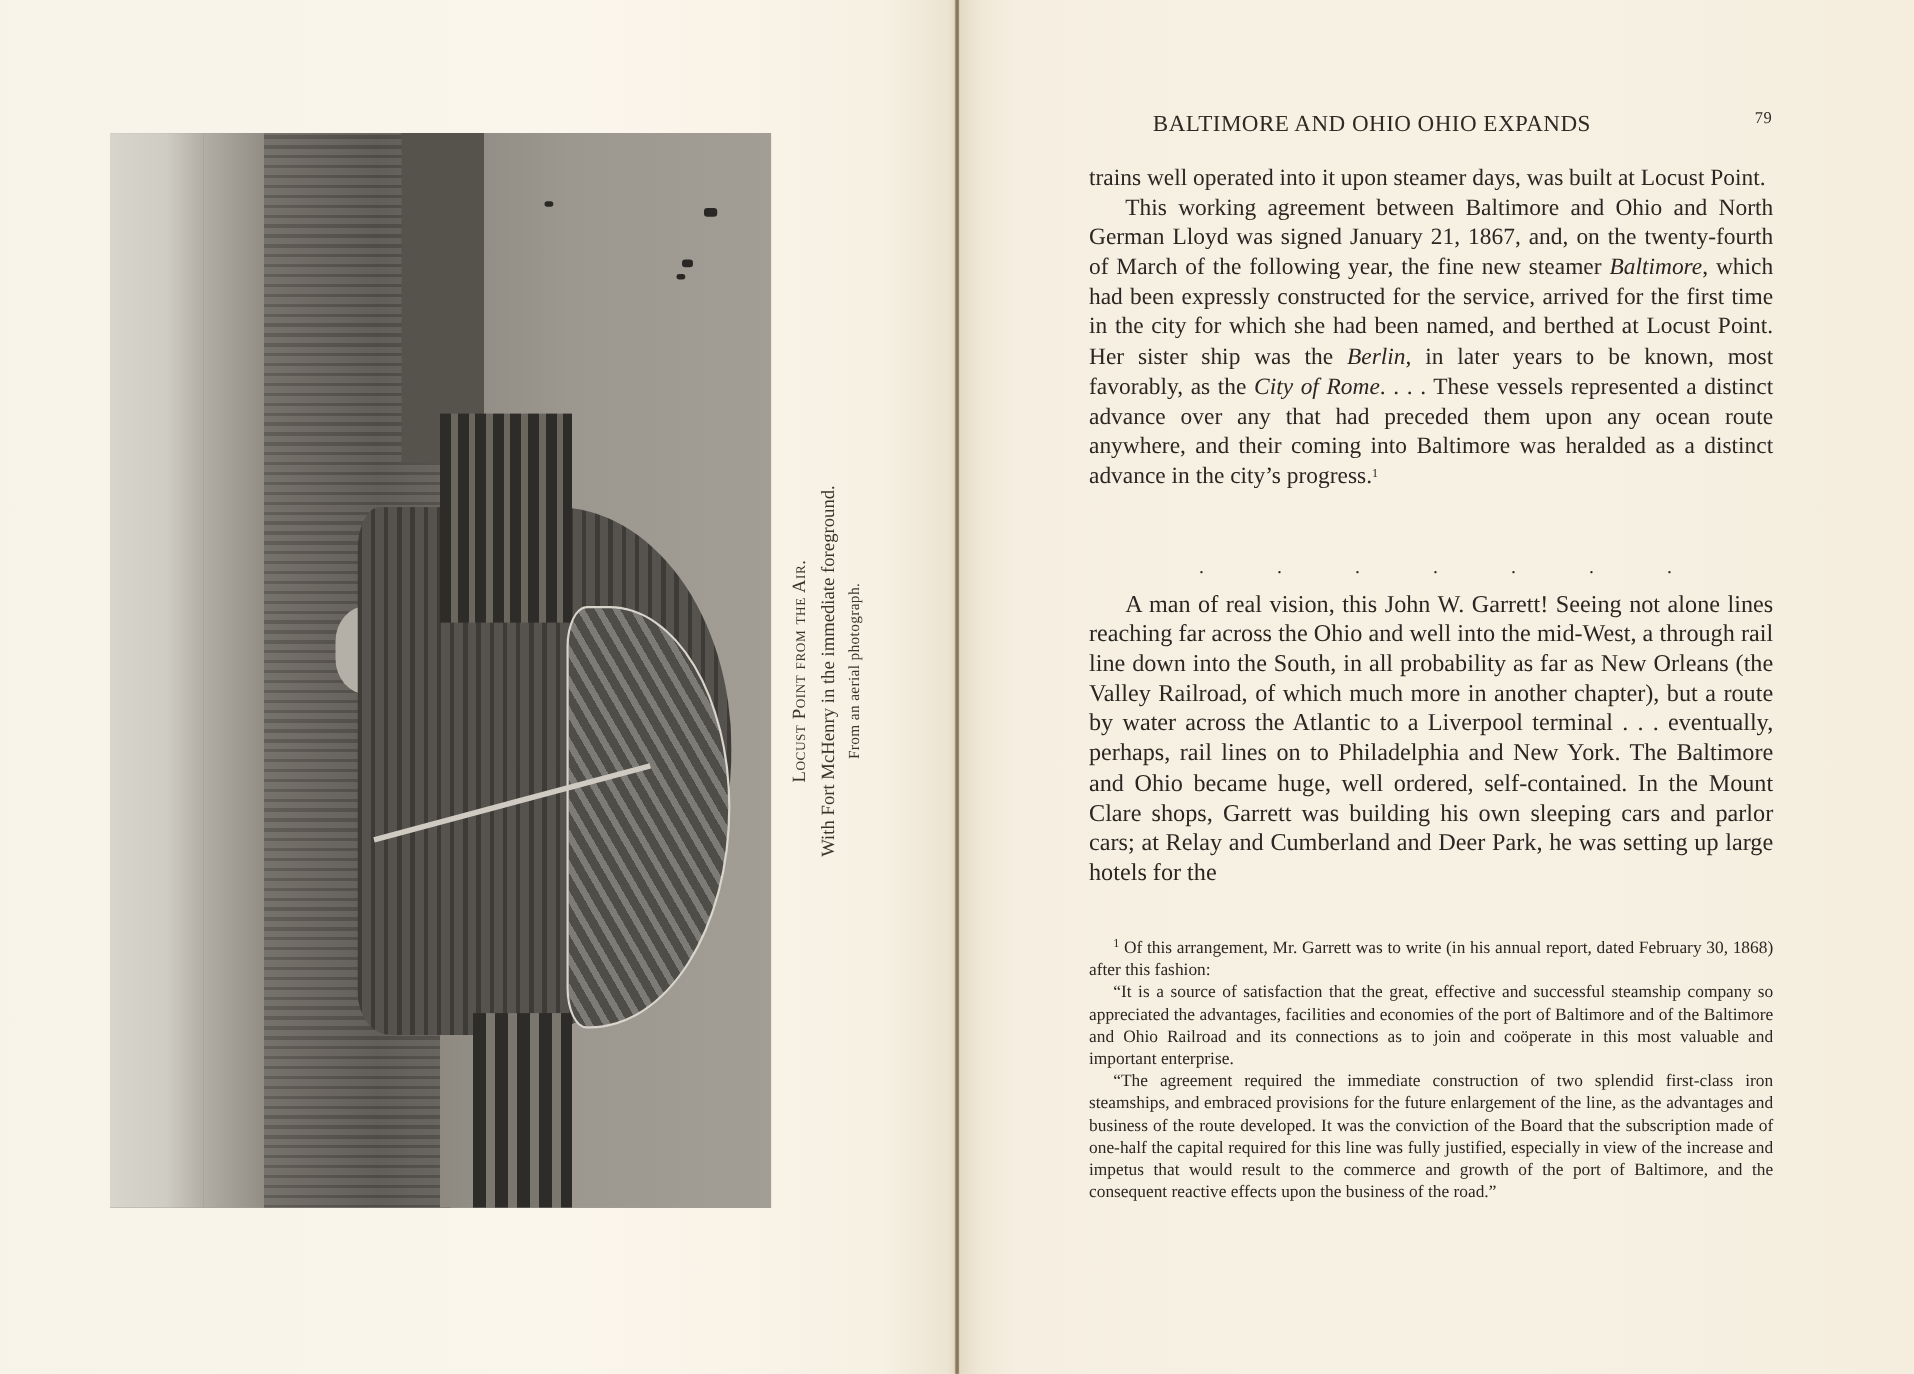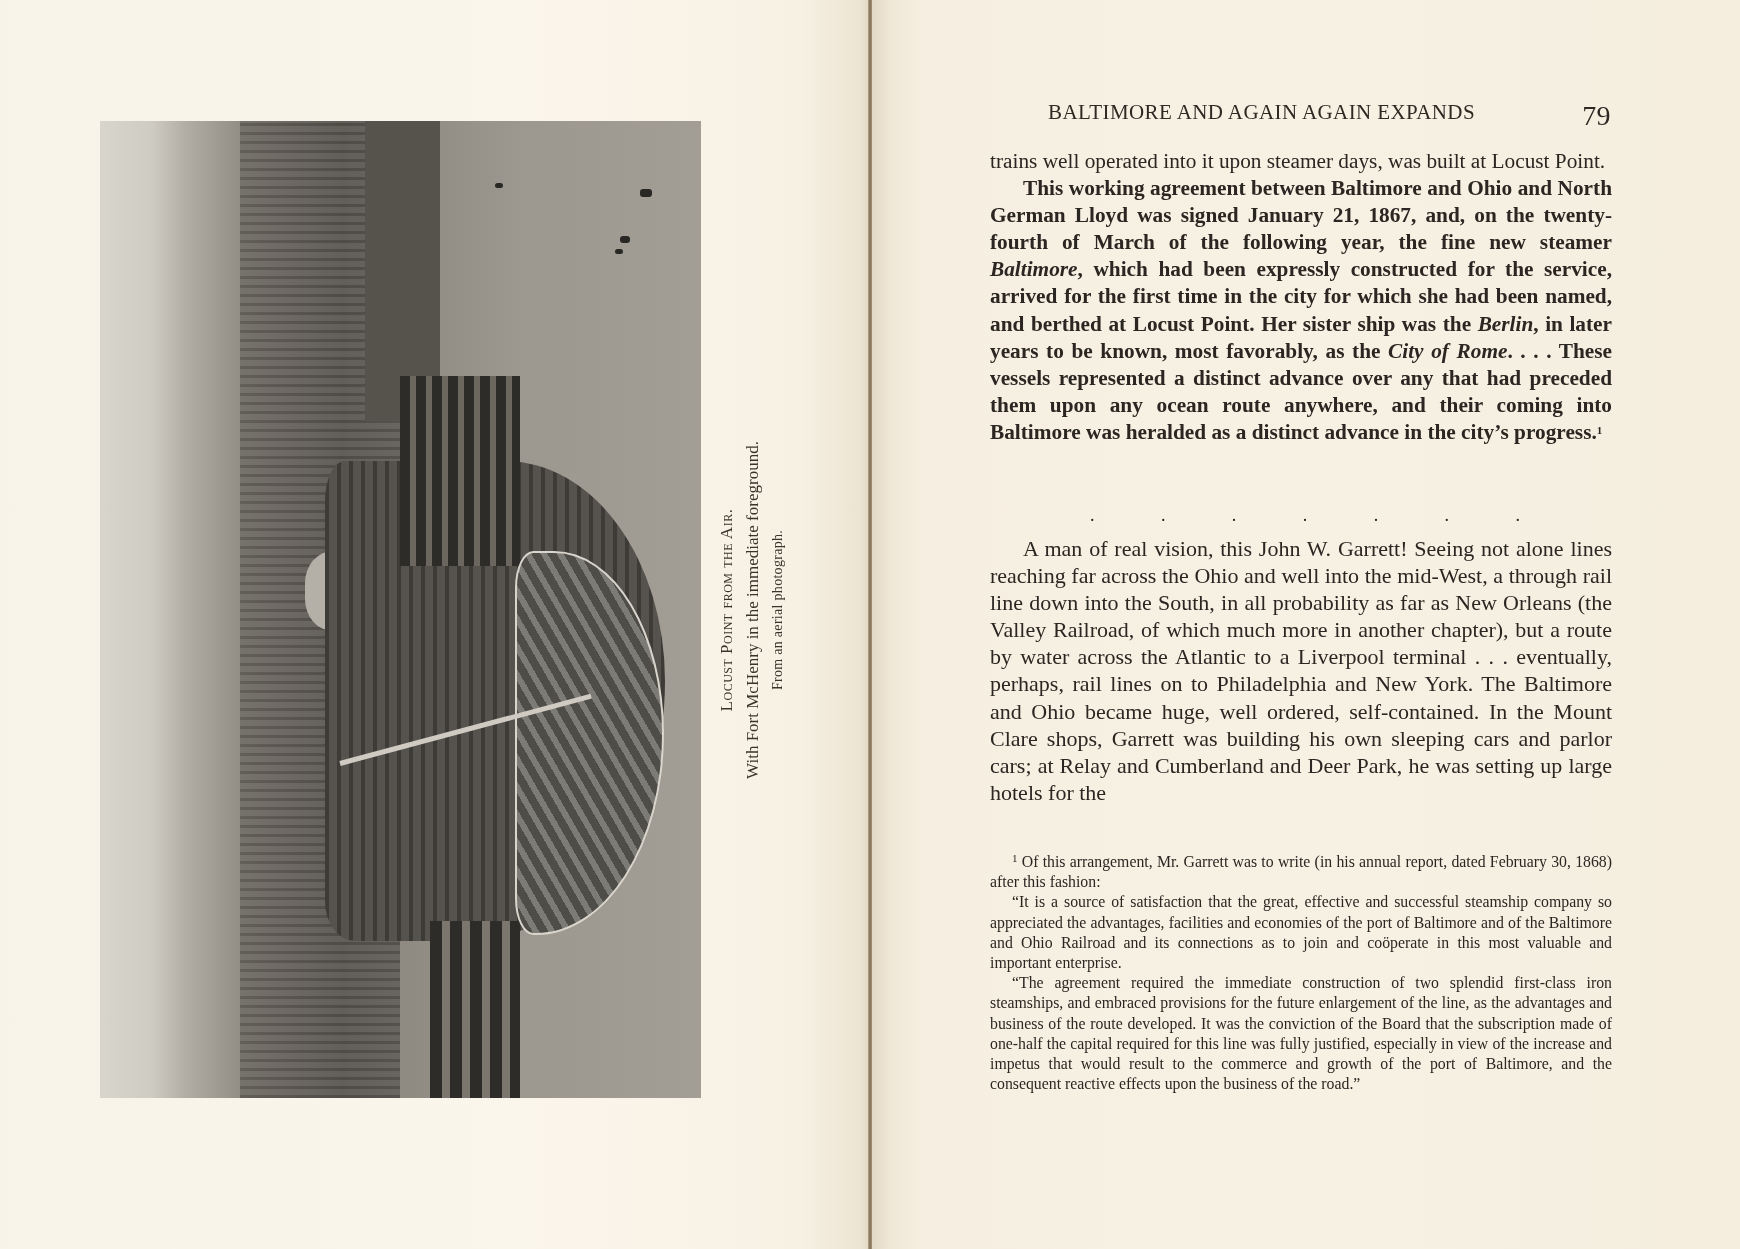--- a/index.html
+++ b/index.html
@@ -77,27 +77,27 @@
     }
     .caption .cap-title { font-size:17px; line-height:26px; letter-spacing:0.5px; font-variant:small-caps; }
     .caption .cap-sub { font-size:17px; line-height:26px; }
     .caption .cap-credit { font-size:14px; line-height:24px; letter-spacing:0.3px; }
     
     .running-head {
       position:absolute; left:1048px; top:100px; width:563px; height:28px;
       font-size:21px; letter-spacing:0.4px; color:#2f2924;
     }
     .running-head .rh-title { position:absolute; left:0; top:0; }
-    .running-head .rh-page { position:absolute; right:0; top:0; font-size:28px; }
+    .running-head .rh-page { position:absolute; right:0; top:0; font-size:15px; }
     .body-text {
       position:absolute; left:990px; top:148px; width:622px;
       font-size:21.3px; line-height:27.1px; text-align:justify; color:#2b2622;
     }
     .body-text p { margin:0; }
-    .body-text p.indent { text-indent:33px;font-weight:bold; }
+    .body-text p.indent { text-indent:33px; }
     .dots {
       position:absolute; left:1090px; top:505px; width:430px; height:20px;
       display:flex; justify-content:space-between; font-size:18px;
     }
     .body-text-2 {
       position:absolute; left:990px; top:535px; width:622px;
       font-size:22px; line-height:27.1px; text-align:justify; color:#2b2622;
     }
     .body-text-2 p { margin:0; text-indent:33px; }
     .footnotes {
@@ -134,21 +134,21 @@
   <div class="boat" style="left:515px;top:128px;"></div>
 </div>
 
 <div class="caption">
   <div class="cap-title">Locust Point from the Air.</div>
   <div class="cap-sub">With Fort McHenry in the immediate foreground.</div>
   <div class="cap-credit">From an aerial photograph.</div>
 </div>
 
 <div class="running-head">
-  <span class="rh-title">BALTIMORE AND AGAIN AGAIN EXPANDS</span>
+  <span class="rh-title">BALTIMORE AND OHIO OHIO EXPANDS</span>
   <span class="rh-page">79</span>
 </div>
 
 <div class="body-text">
   <p>trains well operated into it upon steamer days, was built at Locust Point.</p>
   <p class="indent"><span>This working agreement between Baltimore and Ohio and North German Lloyd was signed January 21, 1867, and, on the twenty-fourth of March of the following year, the fine new steamer </span><i>Baltimore</i><span>, which had been expressly constructed for the service, arrived for the first time in the city for which she had been named, and berthed at Locust Point.  Her sister ship was the </span><i>Berlin</i><span>, in later years to be known, most favorably, as the </span><i>City of Rome</i><span>. . . .  These vessels represented a distinct advance over any that had preceded them upon any ocean route anywhere, and their coming into Baltimore was heralded as a distinct advance in the city’s progress.</span><sup>1</sup></p>
 </div>
 
 <div class="dots">
   <span>.</span>

